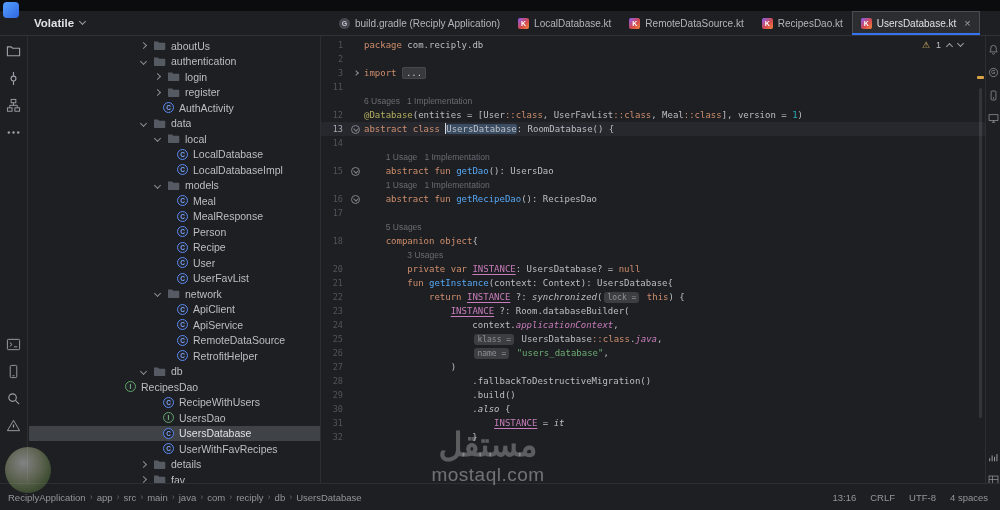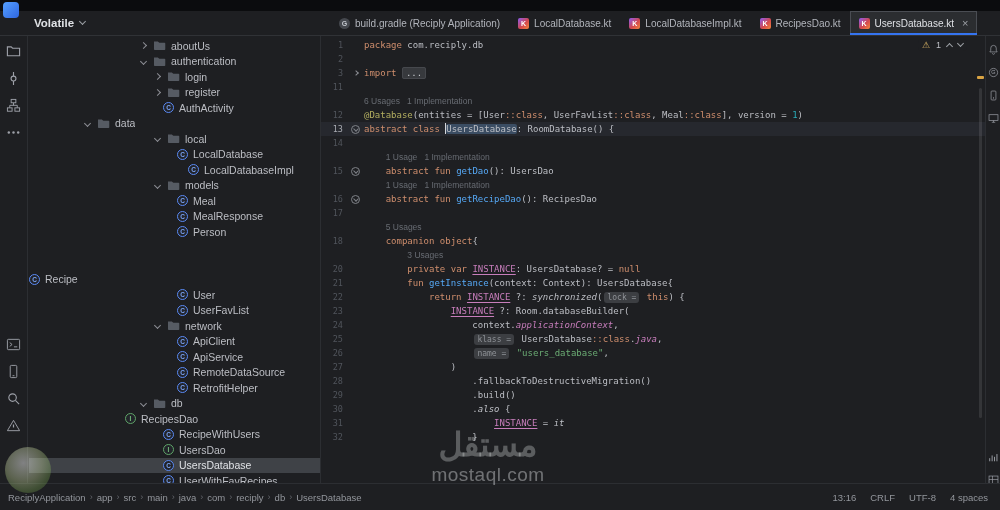--- a/index.html
+++ b/index.html
@@ -113,21 +113,21 @@
         <div class="tab">
           <span class="fico ico-gradle">G</span>
           <span class="tlabel">build.gradle (Reciply Application)</span>
         </div>
         <div class="tab">
           <span class="fico ico-kt">K</span>
           <span class="tlabel">LocalDatabase.kt</span>
         </div>
         <div class="tab">
           <span class="fico ico-kt">K</span>
-          <span class="tlabel">LocalDatabaseImpl.kt</span>
+          <span class="tlabel">RemoteDataSource.kt</span>
         </div>
         <div class="tab">
           <span class="fico ico-kt">K</span>
           <span class="tlabel">RecipesDao.kt</span>
         </div>
         <div class="tab active">
           <span class="fico ico-kt">K</span>
           <span class="tlabel">UsersDatabase.kt</span>
           <span class="tclose">×</span>
         </div>
@@ -240,21 +240,21 @@
           <svg viewBox="0 0 14 12" width="13" height="11">
             <path d="M1 1.5h4.2L6.8 3h5.7a.8.8 0 0 1 .8.8v6.4a.8.8 0 0 1-.8.8H1.8a.8.8 0 0 1-.8-.8z" fill="#565b63"></path>
           </svg>
         </span>
         <span class="tlbl">register</span>
       </div>
       <div class="trow" style="padding-left: 134px;">
         <span class="tico cls">C</span>
         <span class="tlbl">AuthActivity</span>
       </div>
-      <div class="trow" style="padding-left: 56px;">
+      <div class="trow" style="padding-left: 112px;">
         <span class="tchev open"></span>
         <span class="tfold">
           <svg viewBox="0 0 14 12" width="13" height="11">
             <path d="M1 1.5h4.2L6.8 3h5.7a.8.8 0 0 1 .8.8v6.4a.8.8 0 0 1-.8.8H1.8a.8.8 0 0 1-.8-.8z" fill="#565b63"></path>
           </svg>
         </span>
         <span class="tlbl">data</span>
       </div>
       <div class="trow" style="padding-left: 126px;">
         <span class="tchev open"></span>
@@ -262,21 +262,21 @@
           <svg viewBox="0 0 14 12" width="13" height="11">
             <path d="M1 1.5h4.2L6.8 3h5.7a.8.8 0 0 1 .8.8v6.4a.8.8 0 0 1-.8.8H1.8a.8.8 0 0 1-.8-.8z" fill="#565b63"></path>
           </svg>
         </span>
         <span class="tlbl">local</span>
       </div>
       <div class="trow" style="padding-left: 148px;">
         <span class="tico cls">C</span>
         <span class="tlbl">LocalDatabase</span>
       </div>
-      <div class="trow" style="padding-left: 148px; margin-left: 11px;">
+      <div class="trow" style="padding-left: 148px;">
         <span class="tico cls">C</span>
         <span class="tlbl">LocalDatabaseImpl</span>
       </div>
       <div class="trow" style="padding-left: 126px;">
         <span class="tchev open"></span>
         <span class="tfold">
           <svg viewBox="0 0 14 12" width="13" height="11">
             <path d="M1 1.5h4.2L6.8 3h5.7a.8.8 0 0 1 .8.8v6.4a.8.8 0 0 1-.8.8H1.8a.8.8 0 0 1-.8-.8z" fill="#565b63"></path>
           </svg>
         </span>
@@ -287,21 +287,21 @@
         <span class="tlbl">Meal</span>
       </div>
       <div class="trow" style="padding-left: 148px;">
         <span class="tico cls">C</span>
         <span class="tlbl">MealResponse</span>
       </div>
       <div class="trow" style="padding-left: 148px;">
         <span class="tico cls">C</span>
         <span class="tlbl">Person</span>
       </div>
-      <div class="trow" style=" margin-top: 32px;">
+      <div class="trow" style="padding-left: 148px;">
         <span class="tico cls">C</span>
         <span class="tlbl">Recipe</span>
       </div>
       <div class="trow" style="padding-left: 148px;">
         <span class="tico cls">C</span>
         <span class="tlbl">User</span>
       </div>
       <div class="trow" style="padding-left: 148px;">
         <span class="tico cls">C</span>
         <span class="tlbl">UserFavList</span>

